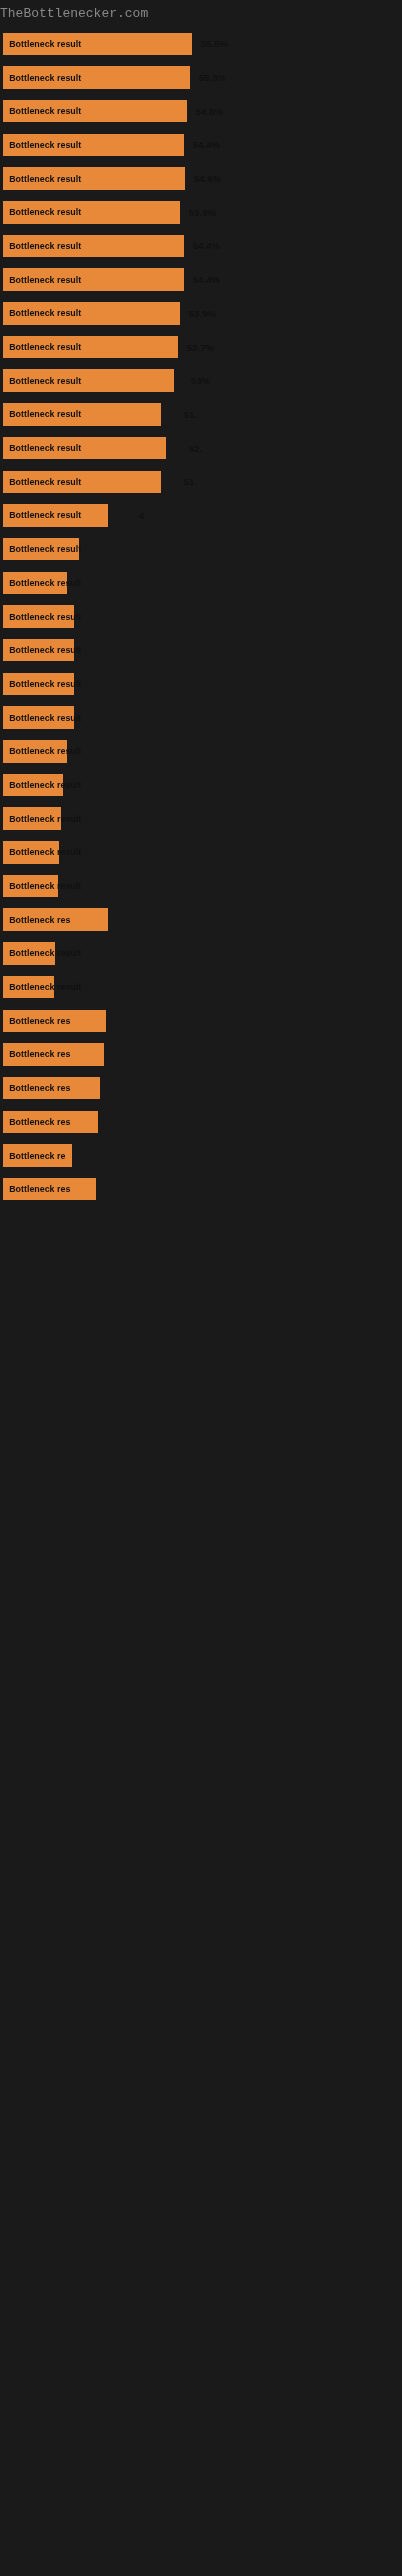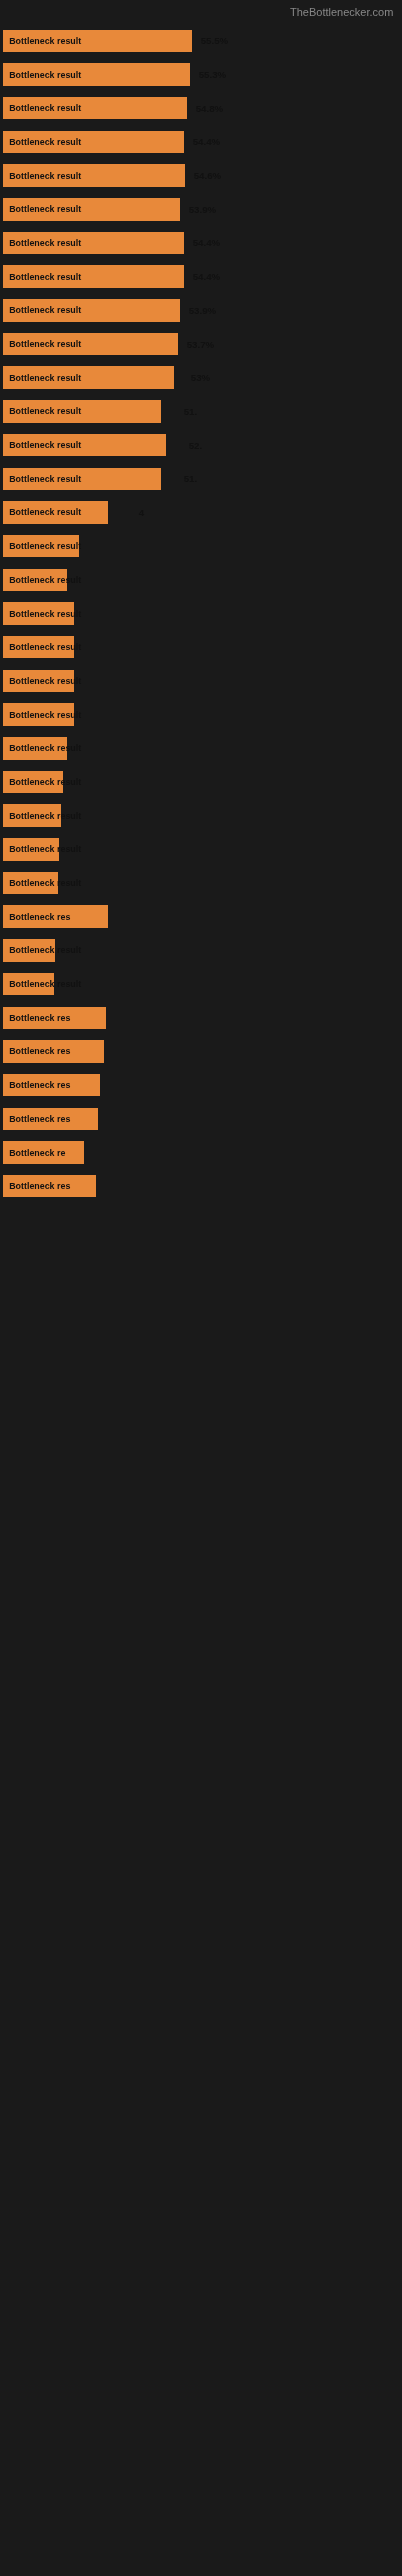--- a/index.html
+++ b/index.html
@@ -7,24 +7,25 @@
       padding: 0;
       box-sizing: border-box;
     }
     body {
       background: #1a1a1a;
       width: 403px;
       font-family: Arial, sans-serif;
     }
     .header {
       background: #1a1a1a;
-      text-align: right;
+      text-align: left;
       padding: 6.4px 9.7px 3.2px 0;
       color: #888;
-      font-size: 11px;
+      font-size: 13px;
+      font-family: Liberation Mono, monospace;
     }
     .chart-container {
       padding: 3.2px 0;
     }
     .bar-row {
       display: flex;
       flex-direction: column;
       margin-bottom: 1.6px;
       padding: 4.8px 0 4.8px 3.2px;
     }
@@ -305,21 +306,21 @@
     </div>
     <div class="bar-row">
       <div class="bar-wrap">
         <div class="bar" style="width: 95px;">
           <span class="bar-label">Bottleneck res</span>
         </div>
       </div>
     </div>
     <div class="bar-row">
       <div class="bar-wrap">
-        <div class="bar" style="width: 81px;">
+        <div class="bar" style="width: 69px;">
           <span class="bar-label">Bottleneck re</span>
         </div>
       </div>
     </div>
     <div class="bar-row">
       <div class="bar-wrap">
         <div class="bar" style="width: 93px;">
           <span class="bar-label">Bottleneck res</span>
         </div>
       </div>

